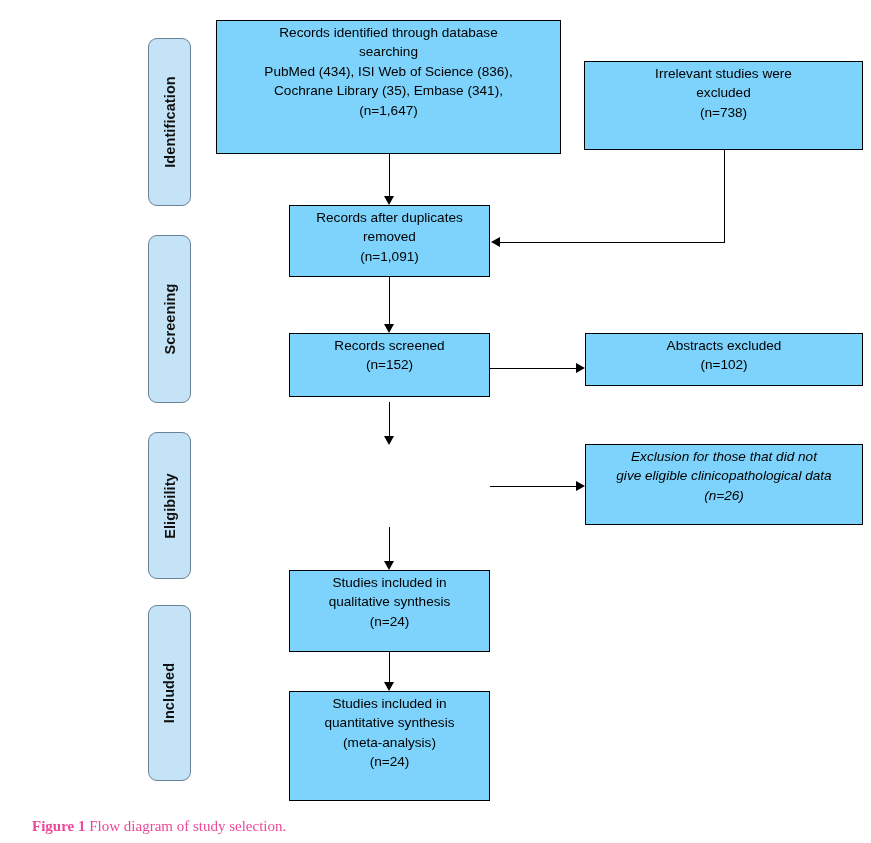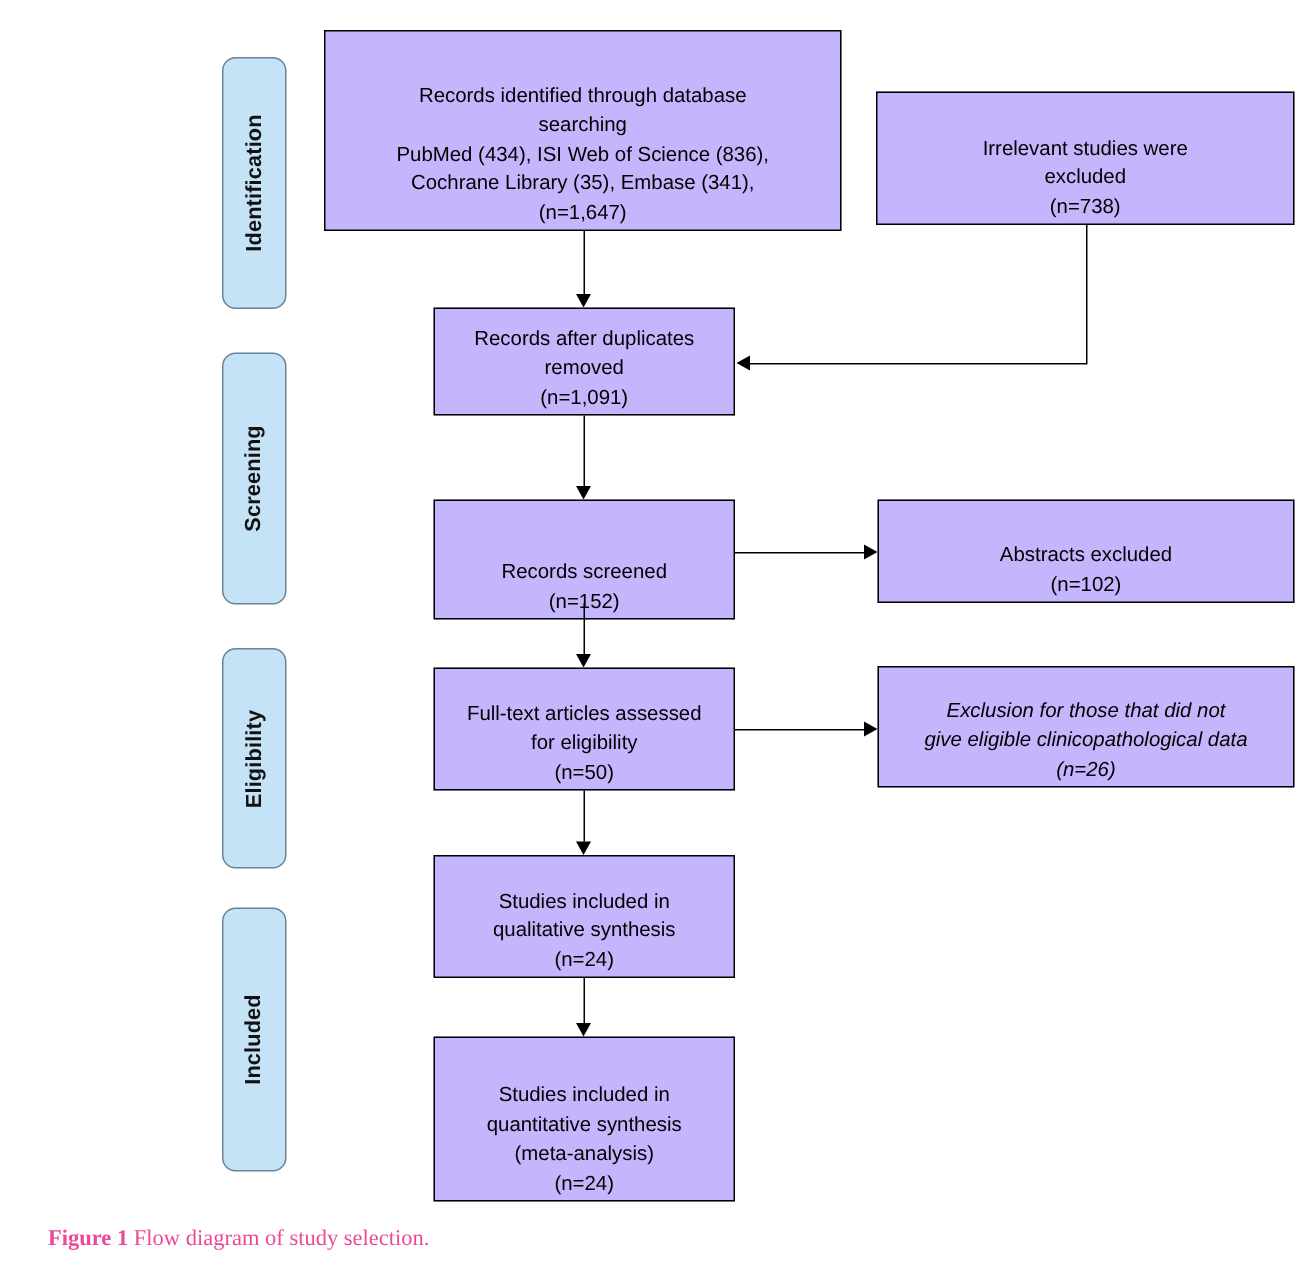--- a/index.html
+++ b/index.html
@@ -39,24 +39,24 @@
     font-weight: bold;
     letter-spacing: 0.1px;
     color: #111111;
     font-family: "Liberation Sans", sans-serif;
   }
 
   
   .box {
     position: absolute;
     box-sizing: border-box;
-    background: #c4b5fd;
+    background: #7dd3fc;
     border: 1.5px solid #000000;
     display: flex;
-    align-items: flex-end;
+    align-items: flex-start;
     justify-content: center;
     text-align: center;
     padding: 2px 6px;
   }
   .box .box-text {
     font-size: 13.6px;
     line-height: 19.4px;
     color: #000000;
     white-space: pre-line;
     font-family: "Liberation Sans", sans-serif;
@@ -150,35 +150,30 @@
 excluded
 (n=738)</span>
   </div>
 
   <div class="box" style="left:289px; top:205px; width:201px; height:72px;">
     <span class="box-text">Records after duplicates
 removed
 (n=1,091)</span>
   </div>
 
-  <div class="box" style="left:289px; top:333px; width:201px; height:80px;">
+  <div class="box" style="left:289px; top:333px; width:201px; height:64px;">
     <span class="box-text">Records screened
 (n=152)</span>
   </div>
 
-  <div class="box" style="left:585px; top:333px; width:278px; height:69px;">
+  <div class="box" style="left:585px; top:333px; width:278px; height:53px;">
     <span class="box-text">Abstracts excluded
 (n=102)</span>
   </div>
 
-  <div class="box" style="left:289px; top:445px; width:201px; height:82px;">
-    <span class="box-text">Full-text articles assessed
-for eligibility
-(n=50)</span>
-  </div>
 
   <div class="box" style="left:585px; top:444px; width:278px; height:81px;font-style:italic;">
     <span class="box-text">Exclusion for those that did not
 give eligible clinicopathological data
 (n=26)</span>
   </div>
 
   <div class="box" style="left:289px; top:570px; width:201px; height:82px;">
     <span class="box-text">Studies included in
 qualitative synthesis

